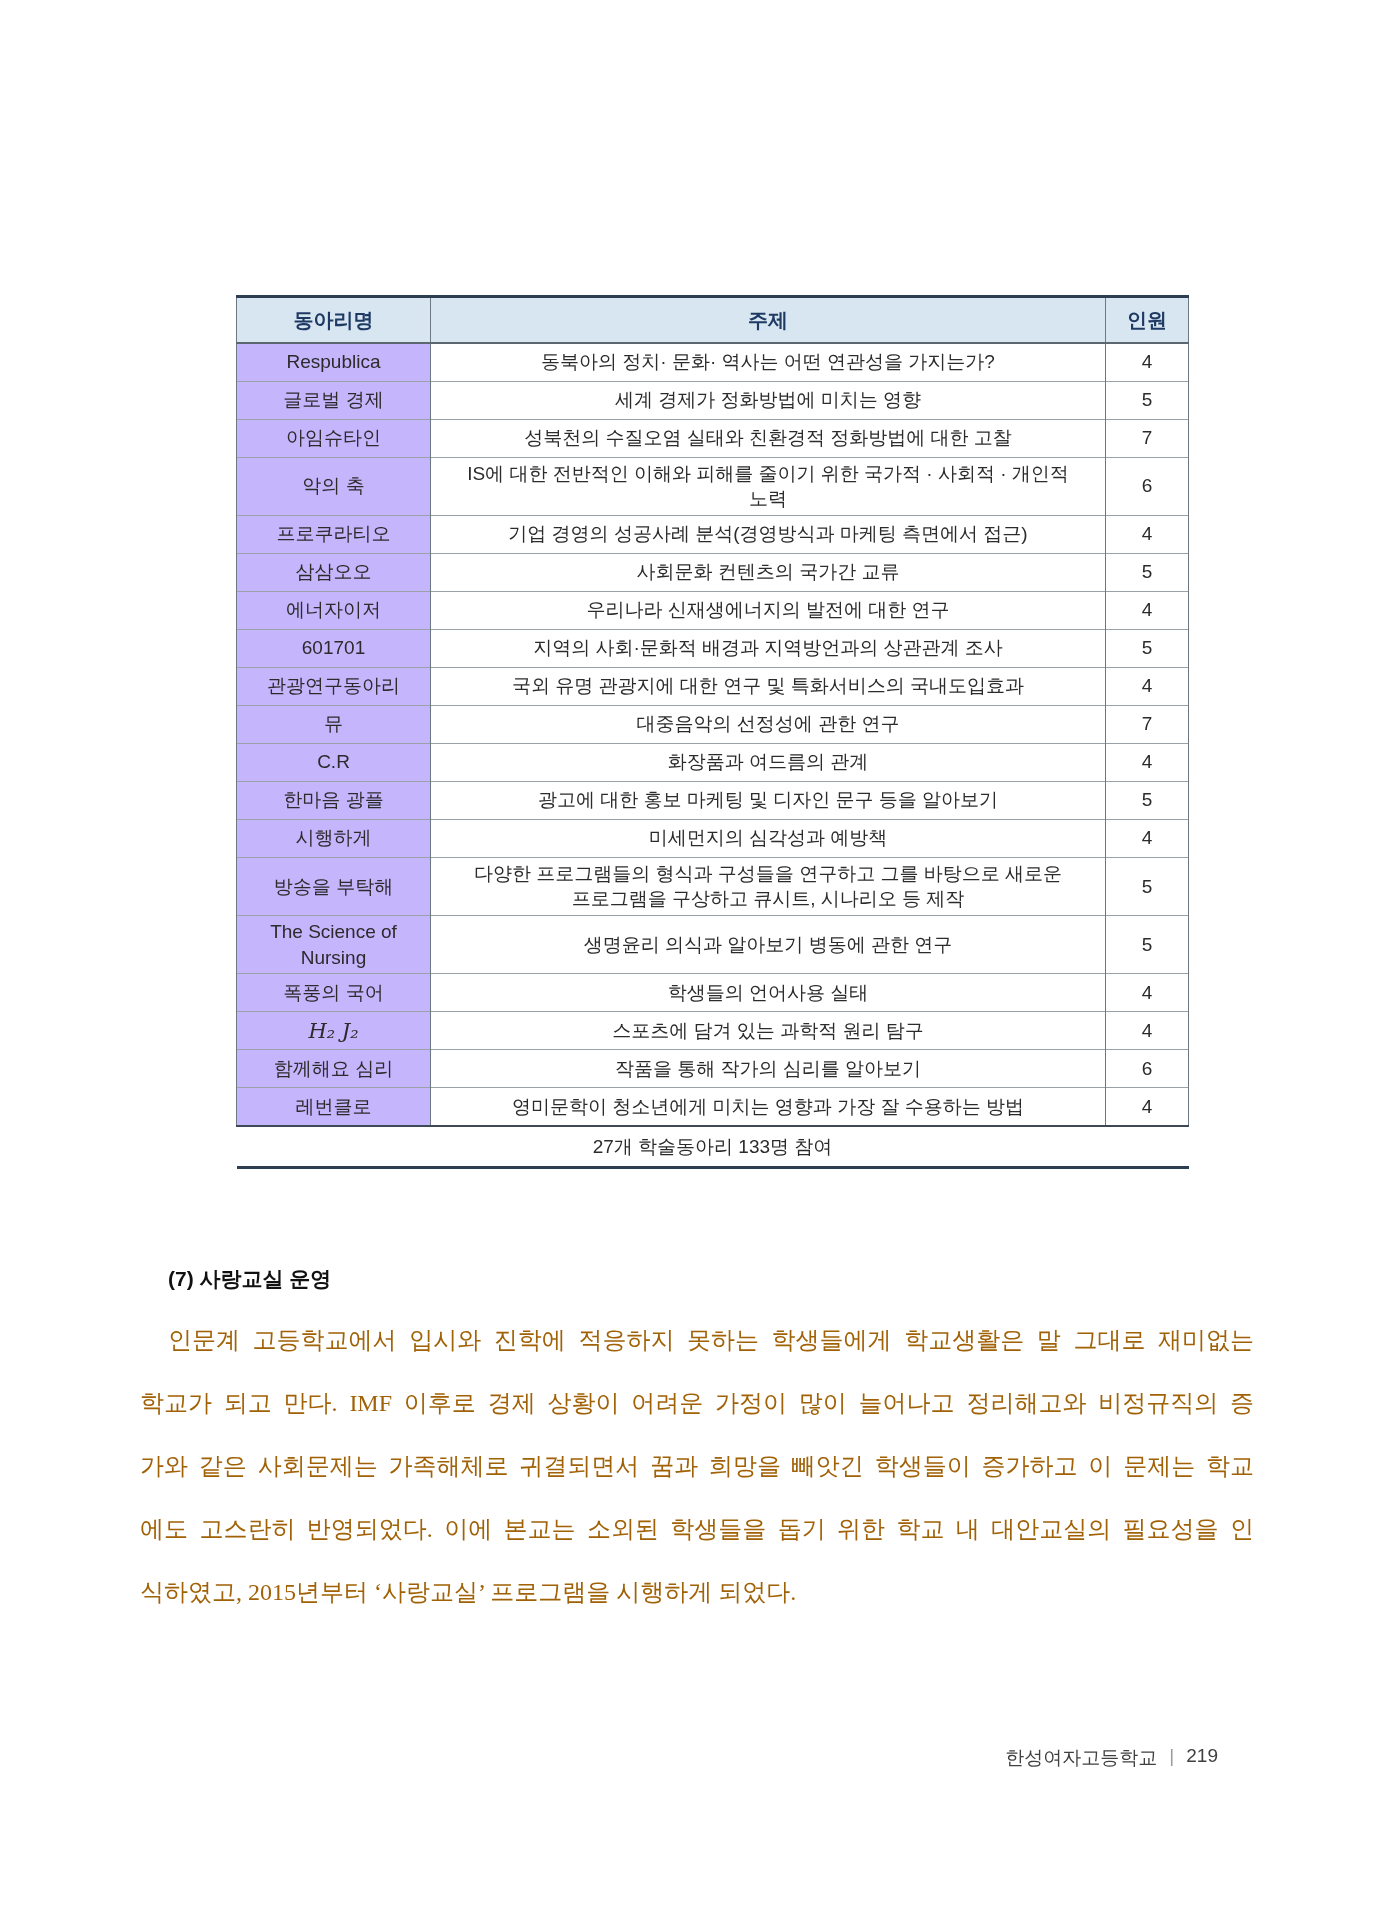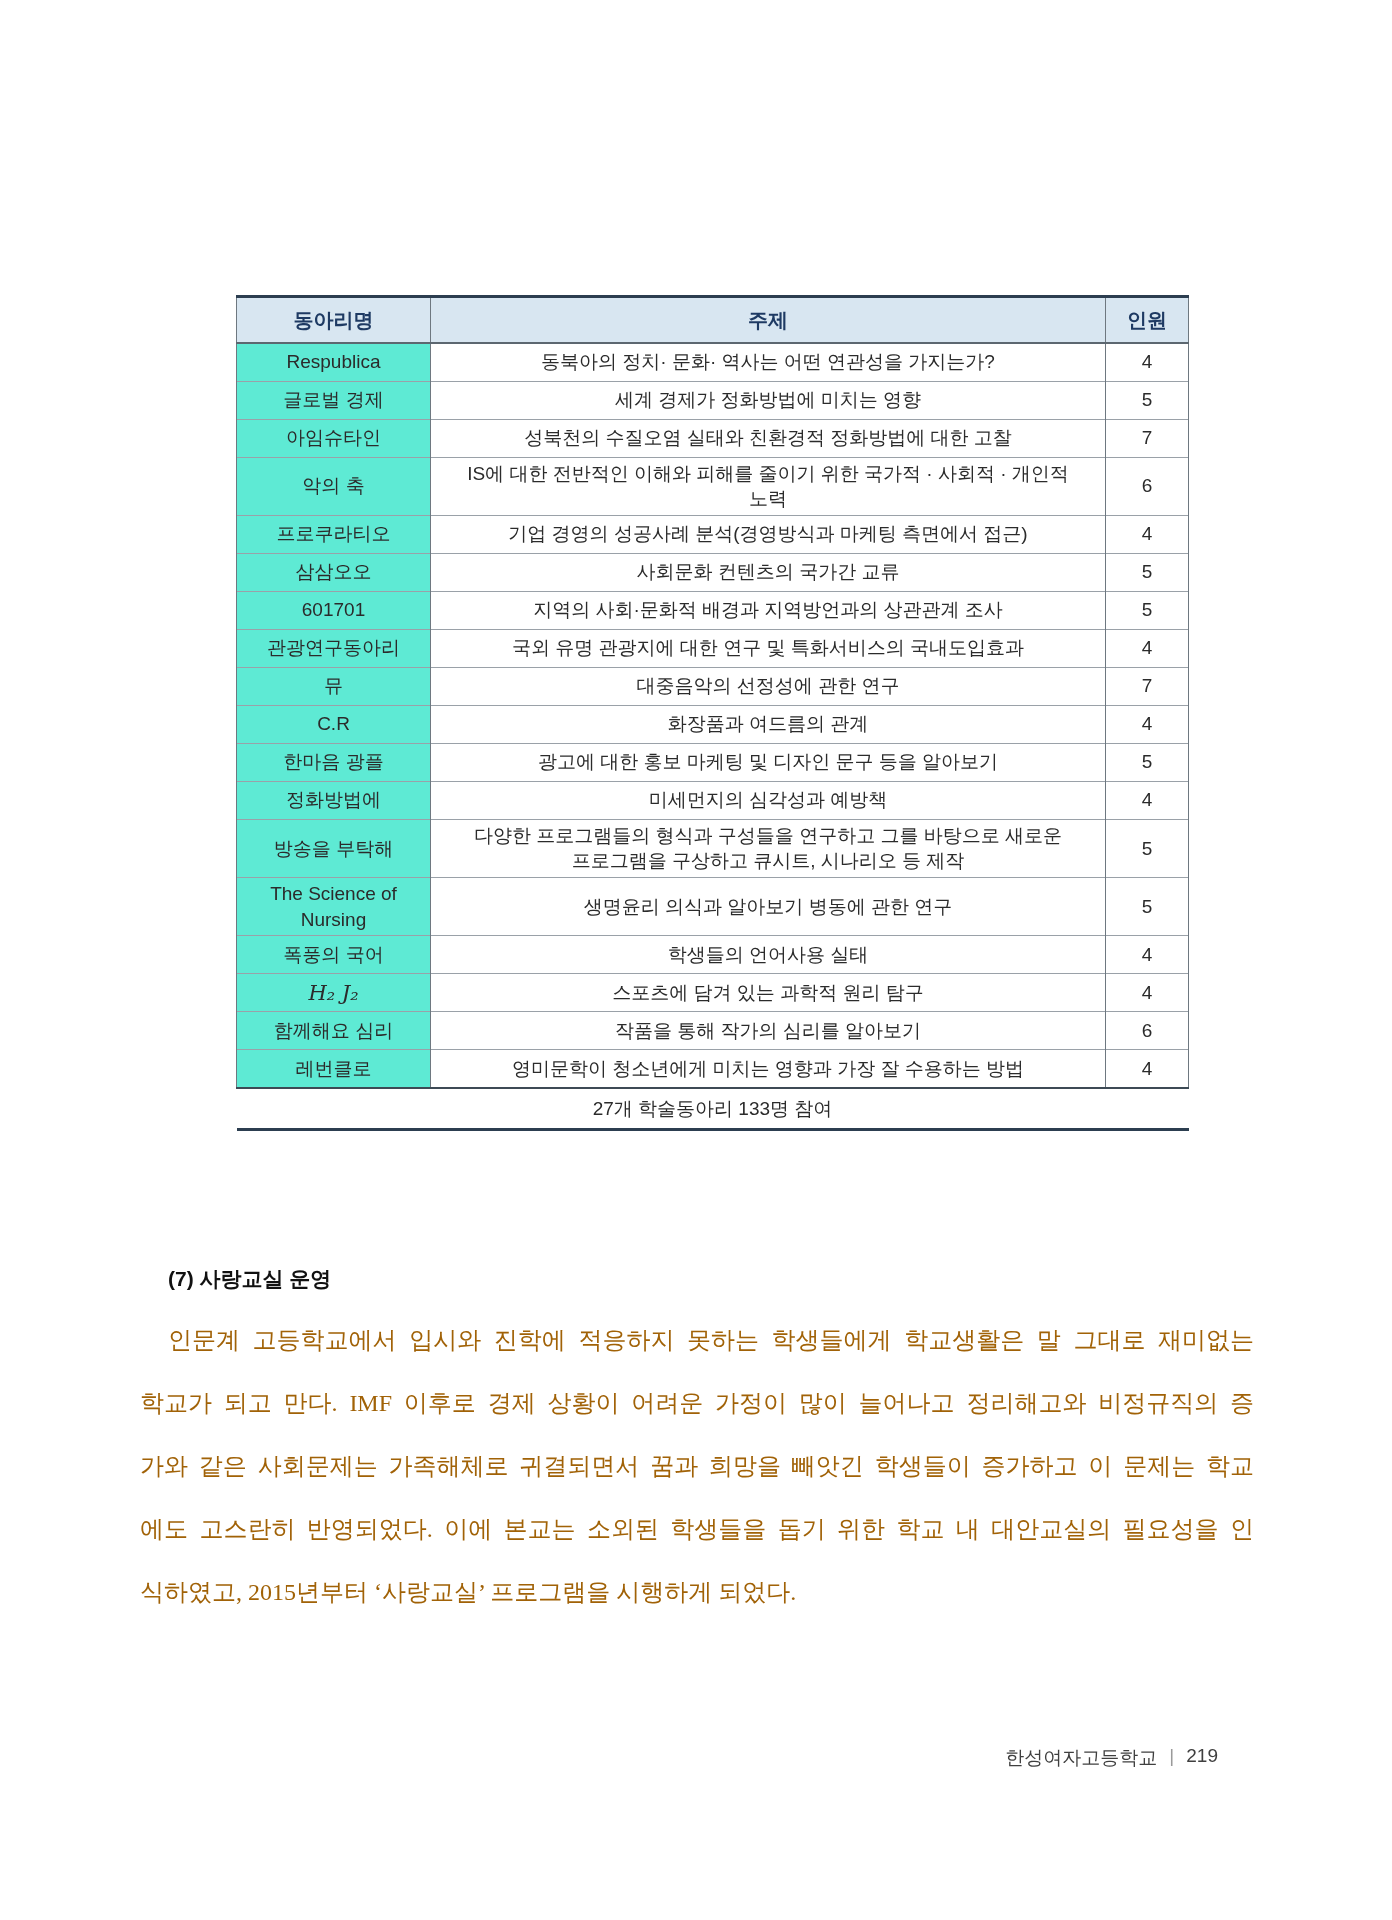--- a/index.html
+++ b/index.html
@@ -41,21 +41,21 @@
     font-size: 19px;
     text-align: center;
     height: 38px;
     padding: 3px 10px;
     border-top: 1px solid #9aa1a8;
     border-left: 1px solid #6e7880;
     border-right: 1px solid #6e7880;
     line-height: 1.35;
     box-sizing: border-box;
   }
-  .club-table .c-name  { background: #5eead4; }
+  .club-table .c-name  { background: #c4b5fd; }
   .club-table .c-topic { white-space: pre-line; }
   .club-table .math {
     font-family: "DejaVu Serif", serif;
     font-style: italic;
     font-size: 21px;
   }
   .club-table tr.summary td {
     border-left: none;
     border-right: none;
     border-top: 2px solid #3d4a55;
@@ -150,20 +150,25 @@
           <td class="c-name">프로쿠라티오</td>
           <td class="c-topic">기업 경영의 성공사례 분석(경영방식과 마케팅 측면에서 접근)</td>
           <td class="c-count">4</td>
         </tr>
         <tr>
           <td class="c-name">삼삼오오</td>
           <td class="c-topic">사회문화 컨텐츠의 국가간 교류</td>
           <td class="c-count">5</td>
         </tr>
         <tr>
+          <td class="c-name">에너자이저</td>
+          <td class="c-topic">우리나라 신재생에너지의 발전에 대한 연구</td>
+          <td class="c-count">4</td>
+        </tr>
+        <tr>
           <td class="c-name">601701</td>
           <td class="c-topic">지역의 사회·문화적 배경과 지역방언과의 상관관계 조사</td>
           <td class="c-count">5</td>
         </tr>
         <tr>
           <td class="c-name">관광연구동아리</td>
           <td class="c-topic">국외 유명 관광지에 대한 연구 및 특화서비스의 국내도입효과</td>
           <td class="c-count">4</td>
         </tr>
         <tr>
@@ -175,21 +180,21 @@
           <td class="c-name">C.R</td>
           <td class="c-topic">화장품과 여드름의 관계</td>
           <td class="c-count">4</td>
         </tr>
         <tr>
           <td class="c-name">한마음 광플</td>
           <td class="c-topic">광고에 대한 홍보 마케팅 및 디자인 문구 등을 알아보기</td>
           <td class="c-count">5</td>
         </tr>
         <tr>
-          <td class="c-name">정화방법에</td>
+          <td class="c-name">시행하게</td>
           <td class="c-topic">미세먼지의 심각성과 예방책</td>
           <td class="c-count">4</td>
         </tr>
         <tr>
           <td class="c-name">방송을 부탁해</td>
           <td class="c-topic">다양한 프로그램들의 형식과 구성들을 연구하고 그를 바탕으로 새로운
 프로그램을 구상하고 큐시트, 시나리오 등 제작</td>
           <td class="c-count">5</td>
         </tr>
         <tr>

